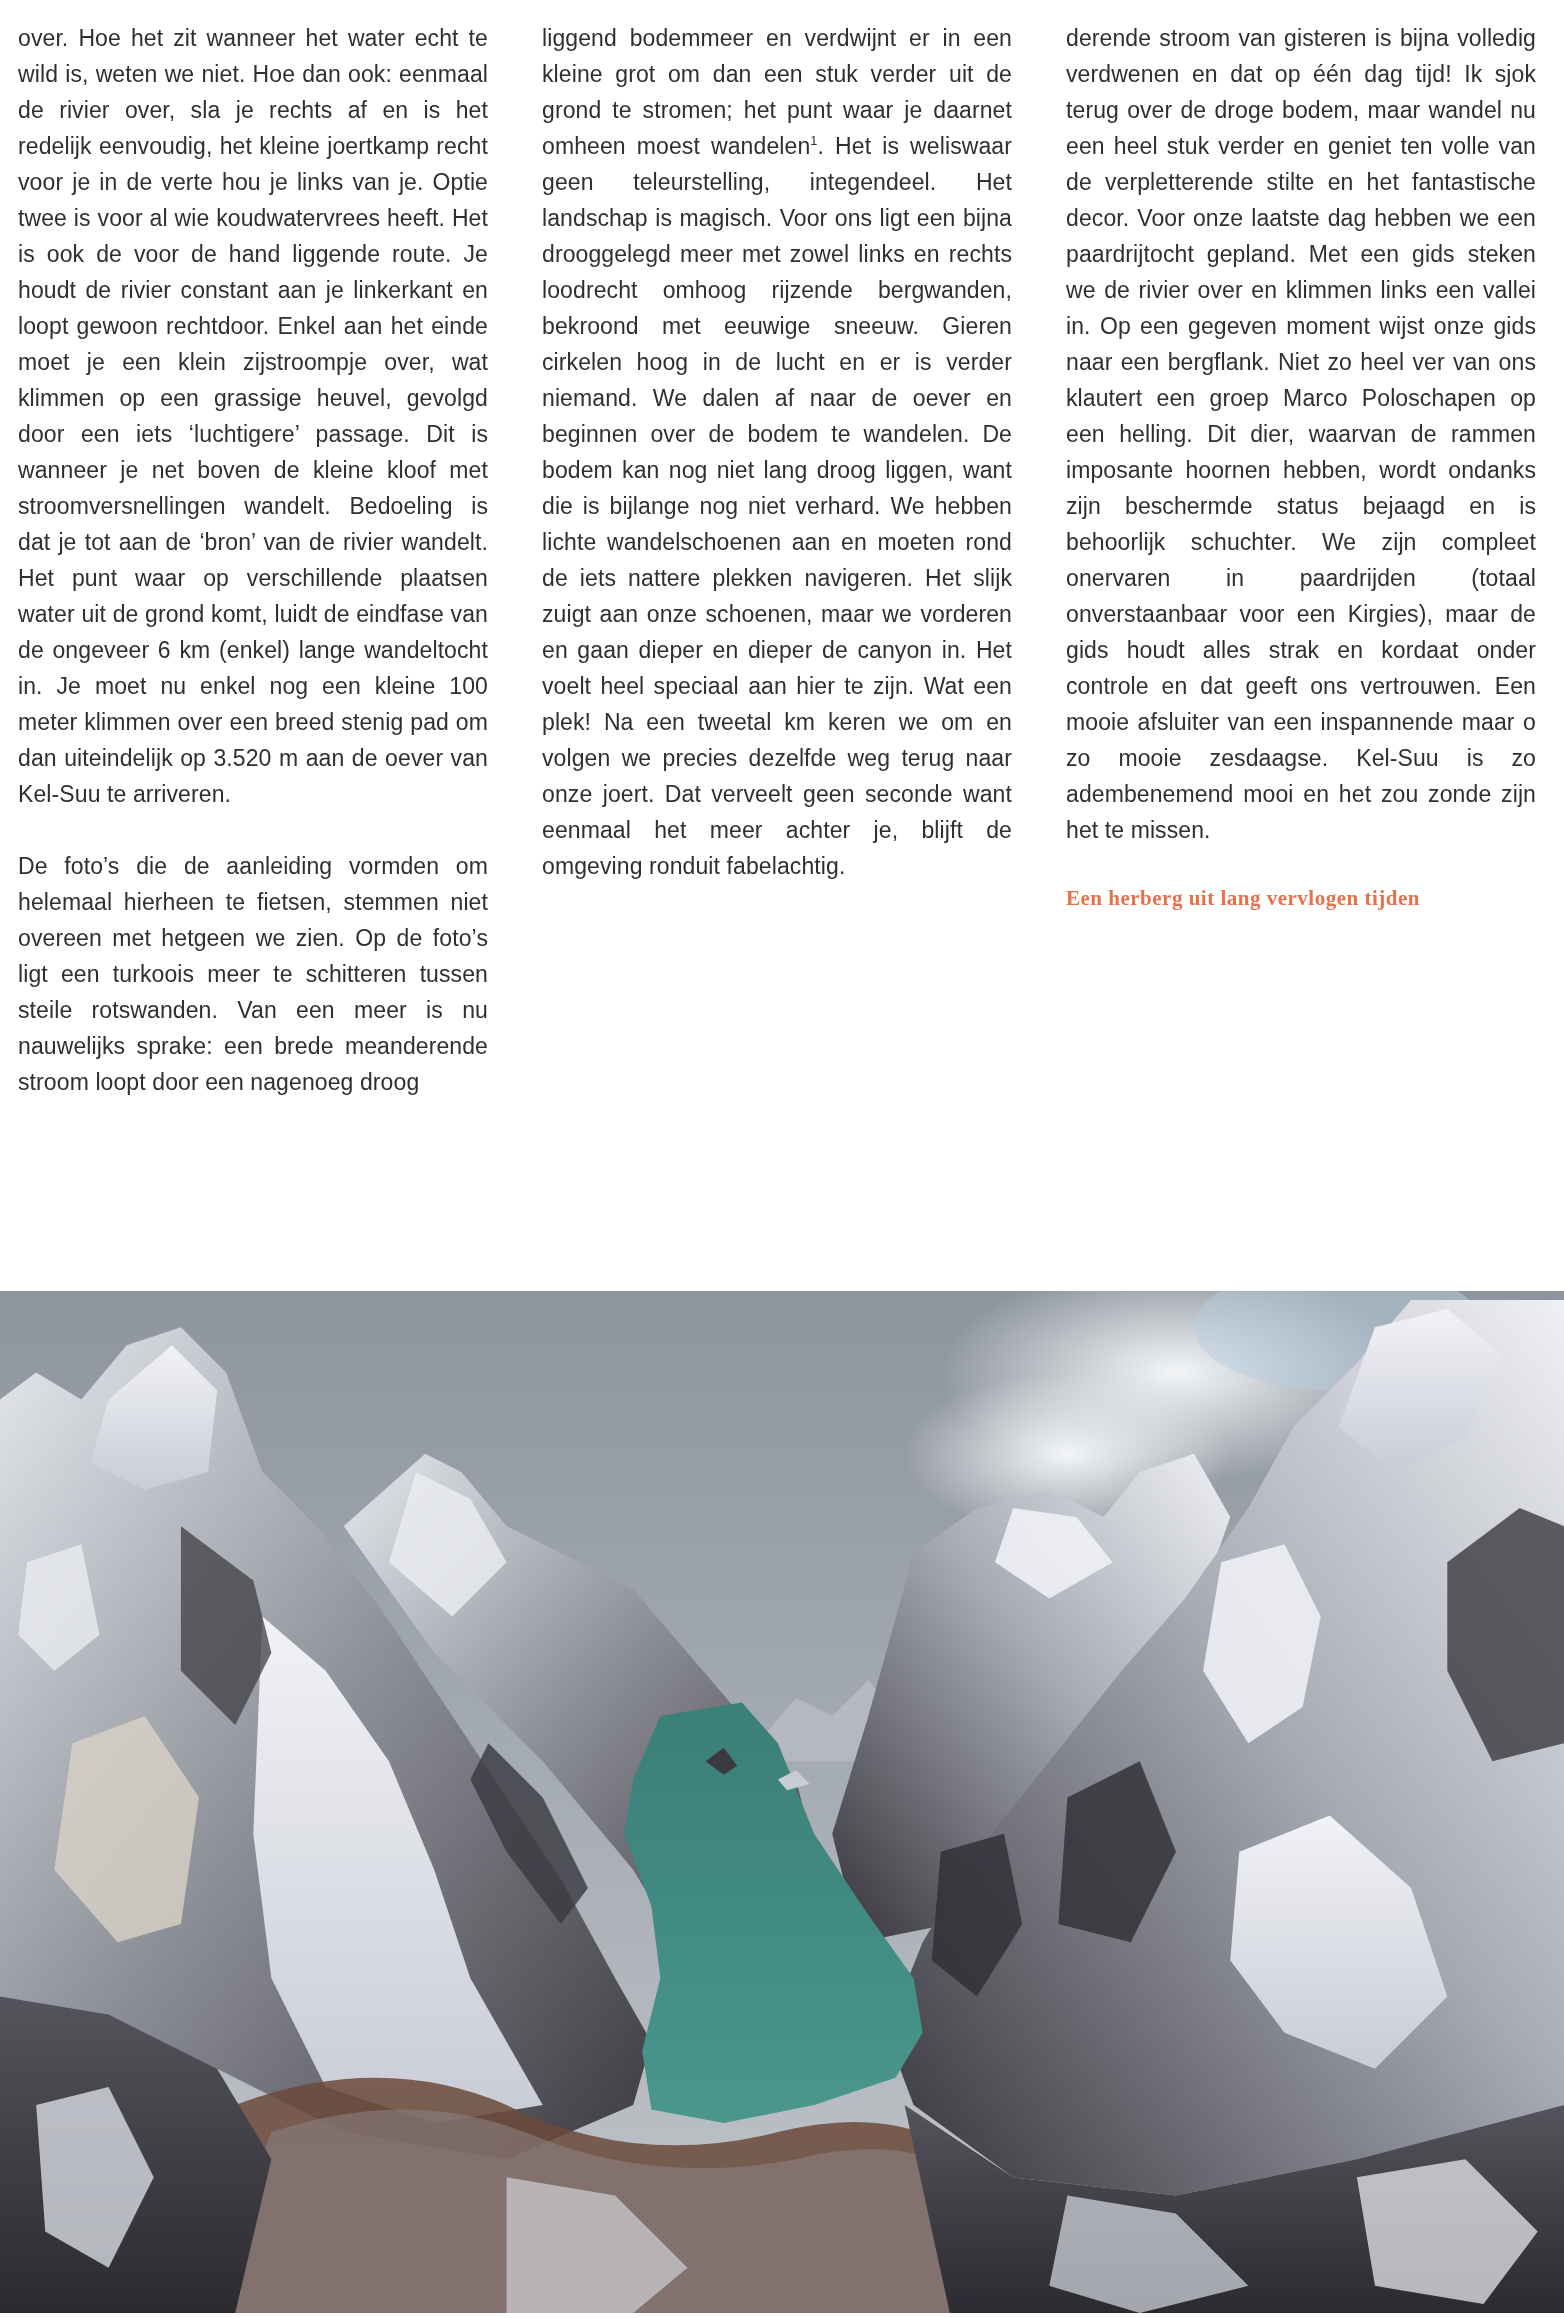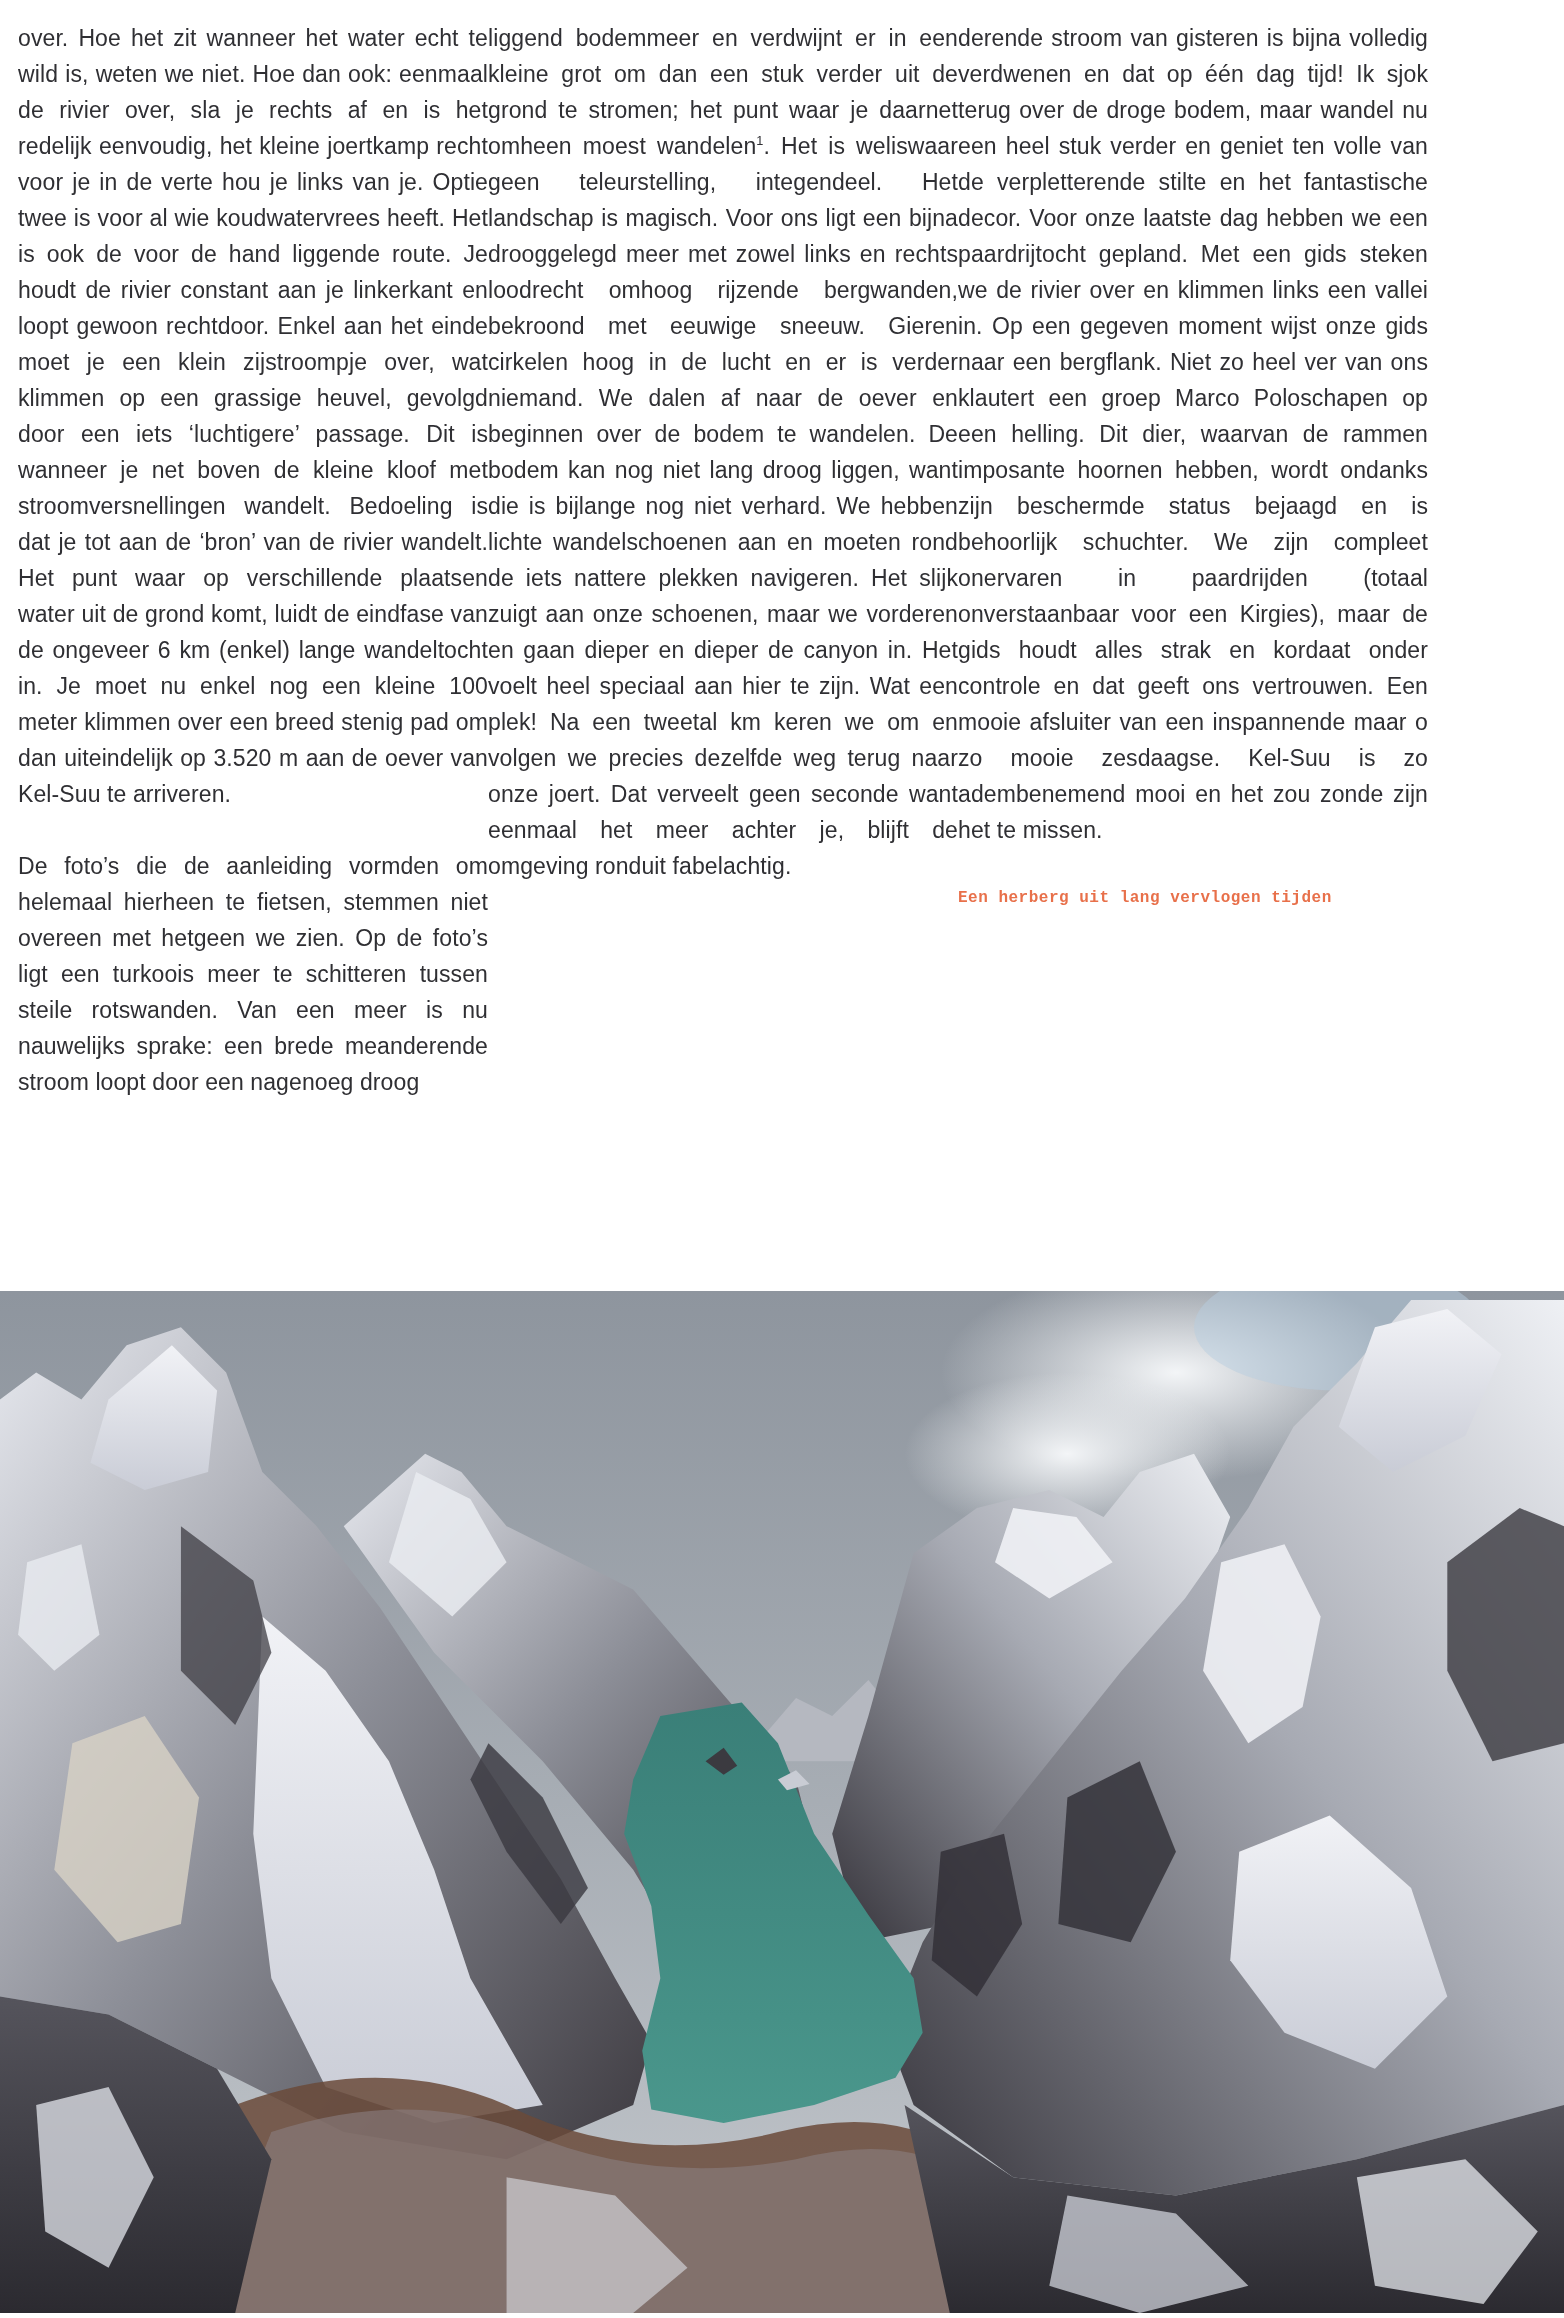--- a/index.html
+++ b/index.html
@@ -1,21 +1,21 @@
 <!DOCTYPE html>
 <html style="font-size:14.5px"><head>
 <meta charset="utf-8">
 <style>
   html, body { margin: 0; padding: 0; background: #ffffff; }
   body { width: 1564px; height: 2319px; position: relative; overflow: hidden; font-family: "Liberation Sans", "DejaVu Sans", sans-serif; color: #2f2f33; }
-  .columns { position: absolute; top: 20px; left: 18px; width: 1529px; height: 1257px; display: grid; grid-template-columns: 470px 470px 470px; }
+  .columns { position: absolute; top: 20px; left: 18px; width: 1529px; height: 1257px; display: grid; grid-template-columns: 470px 470px 470px; column-gap: 54px; }
   .col { position: relative; }
   .col p { margin: 0; font-size: 23px; line-height: 36px; text-align: justify; hyphens: manual; letter-spacing: 0.1px; }
   .col p + p { margin-top: 36px; }
-  .col h2 { margin: 34px 0 0 0; font-family: Liberation Mono, monospace; font-weight: bold; font-size: 16px; line-height: 33px; color: #e8704a; letter-spacing: 0.5px; }
+  .col h2 { margin: 34px 0 0 0; font-family: Liberation Serif, serif; font-weight: bold; font-size: 21px; line-height: 33px; color: #e8704a; letter-spacing: 0.5px; }
   .col h2 + p { margin-top: 0; }
   sup { font-size: 12.7px; line-height: 0; vertical-align: super; }
 
   .photo { position: absolute; left: 0; top: 1291px; width: 1564px; height: 1022px; overflow: hidden; background: #5d6169; }
   .photo svg { display: block; width: 100%; height: 100%; }
 </style>
 </head>
 <body>
 
 <div class="columns">

